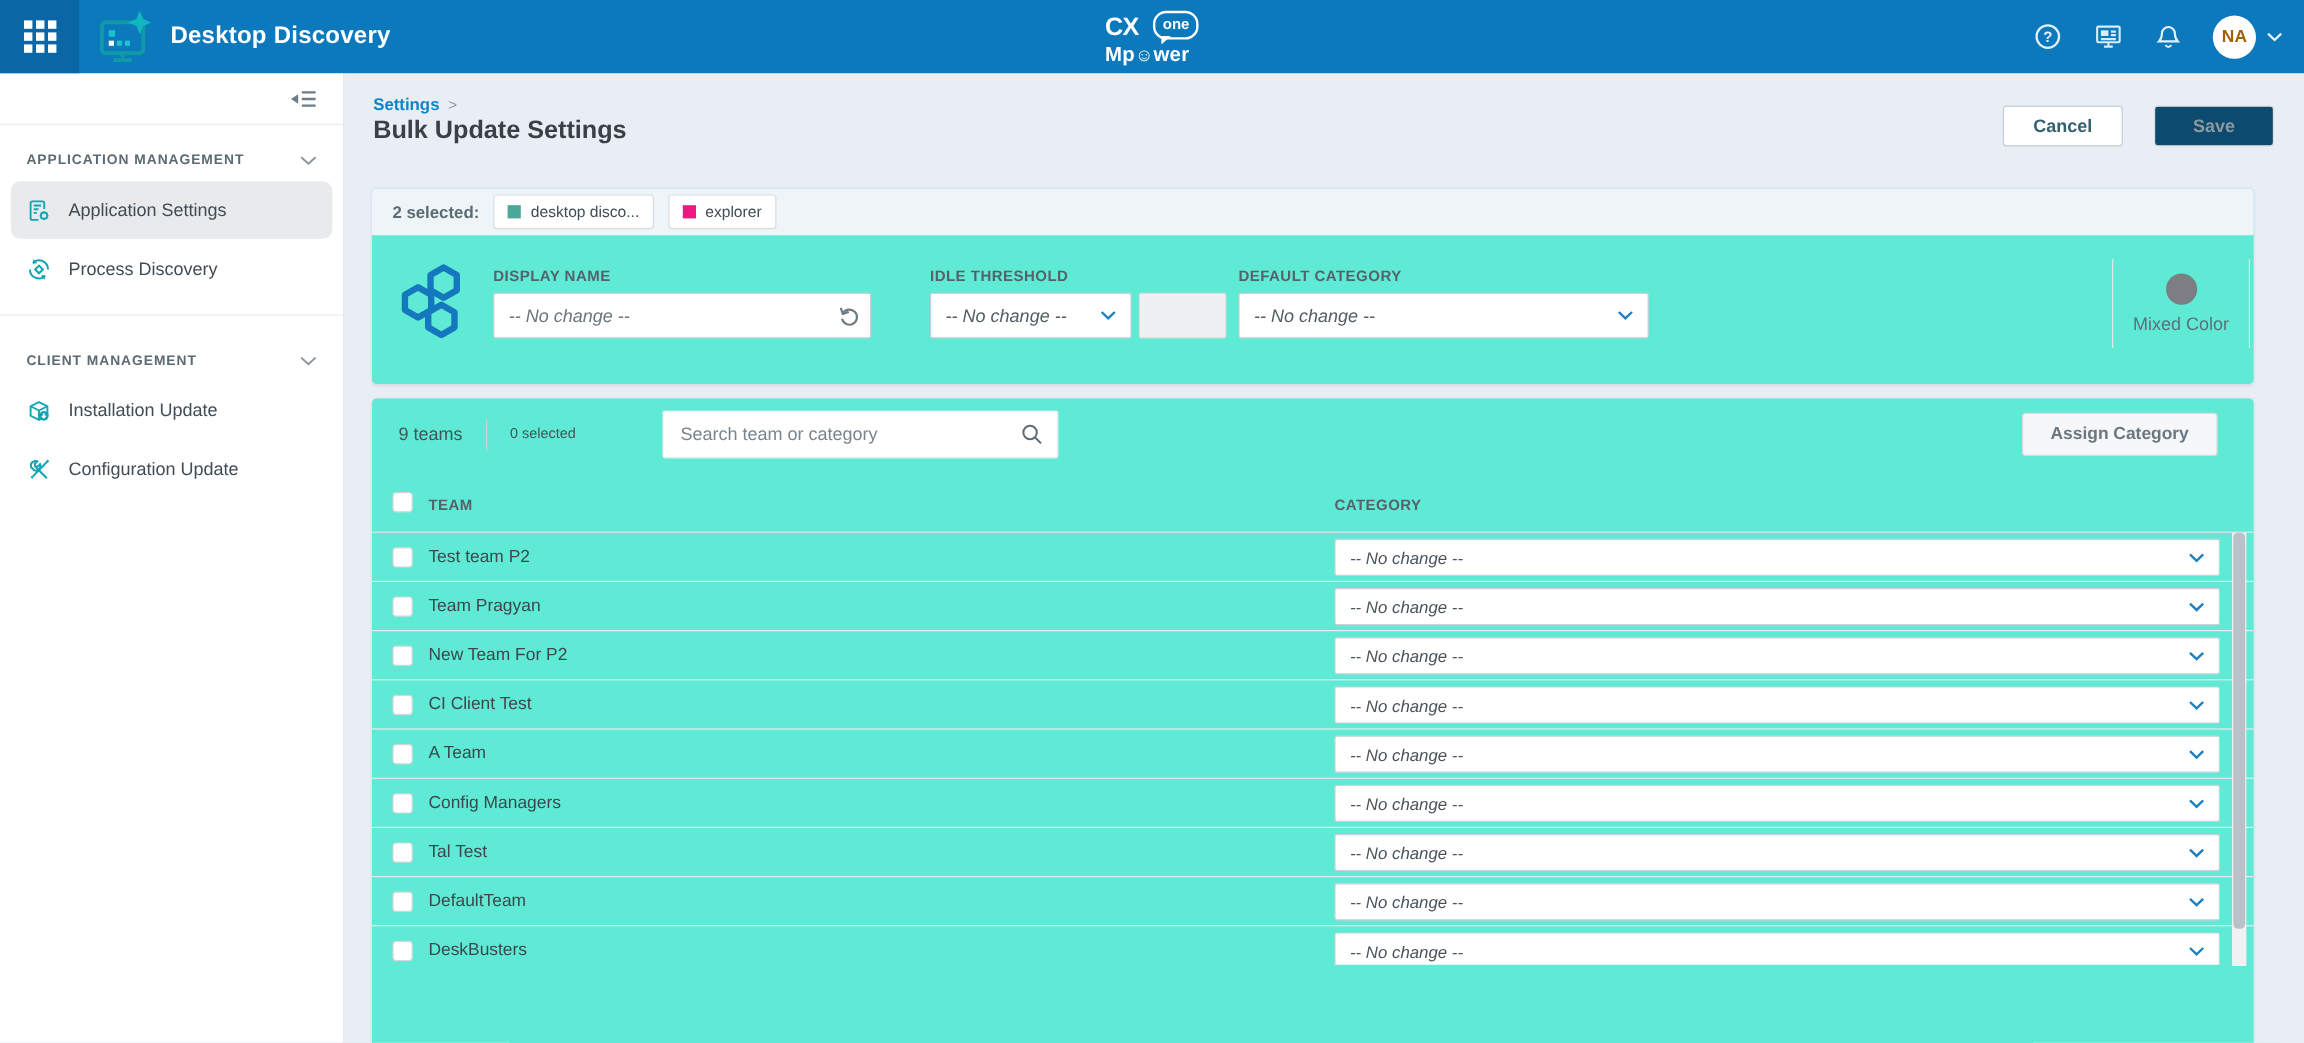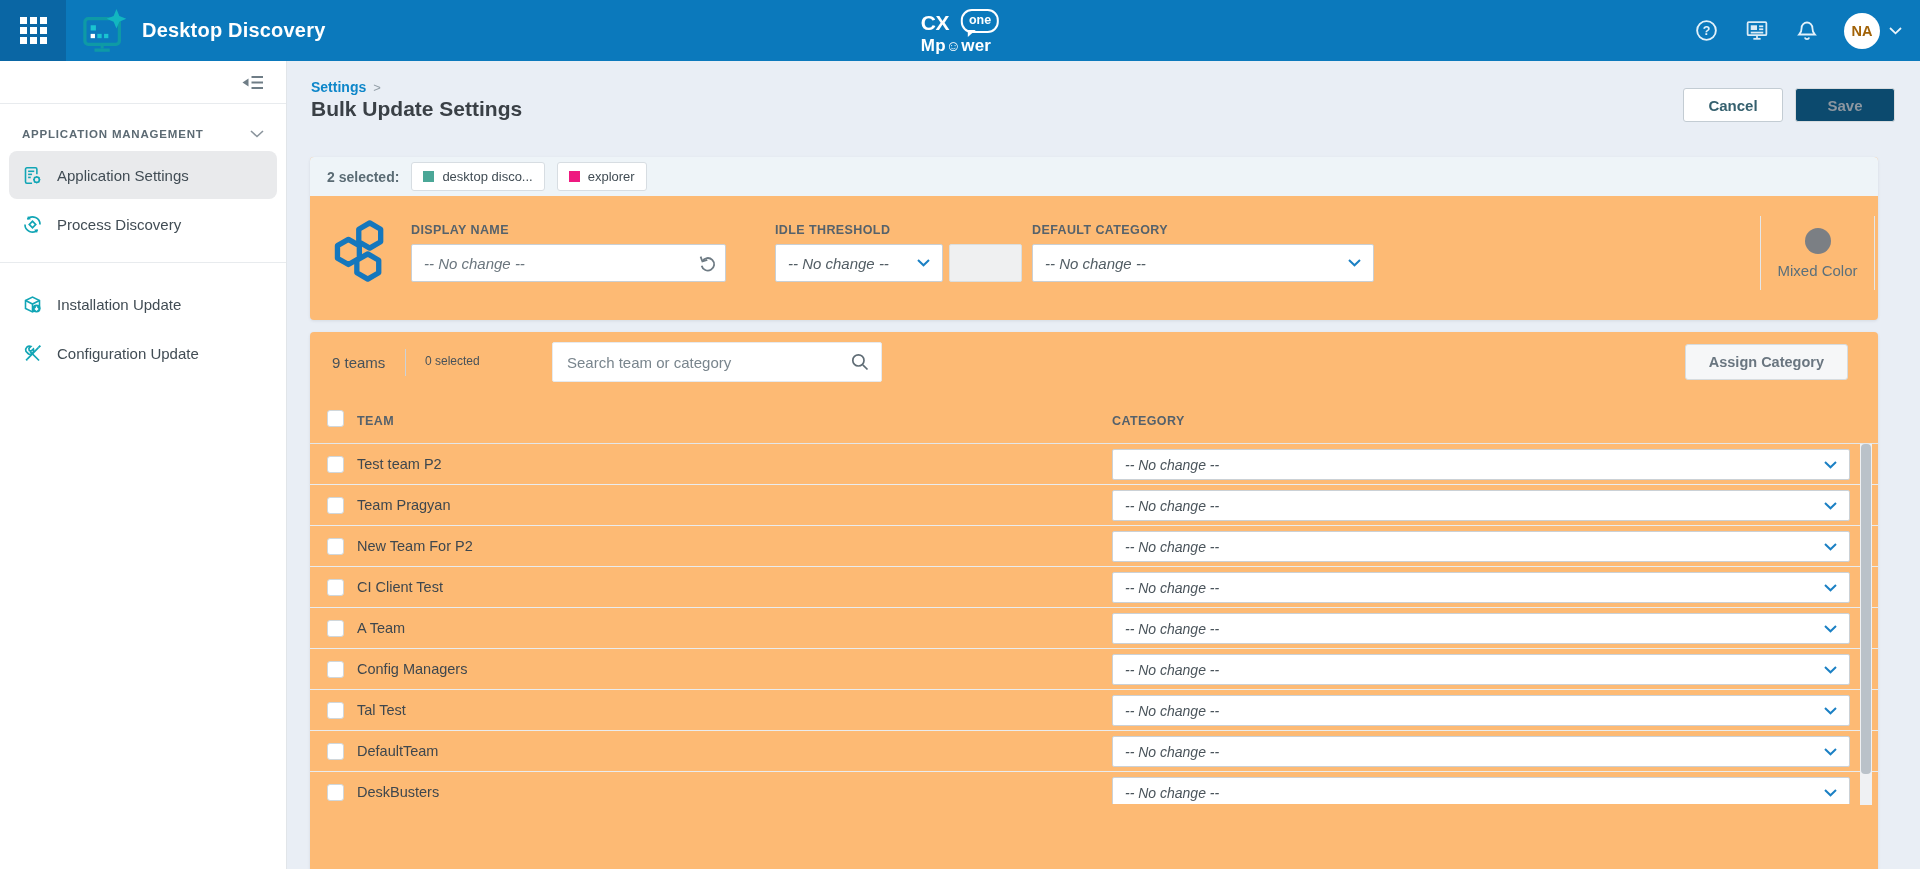--- a/index.html
+++ b/index.html
@@ -35,26 +35,26 @@
   .section-title { font-size:11.5px; font-weight:bold; letter-spacing:.8px; color:#5c6a73; }
   .nav-item { display:flex; align-items:center; gap:14px; height:48px; margin:1px 9px; padding-left:13px; border-radius:8px; cursor:pointer; }
   .nav-item.selected { background:#e9eaec; }
   .nav-label { font-size:15px; color:#414c54; }
 
   
   .content { position:absolute; left:287px; top:61px; right:0; bottom:0; background:#e9eef5; }
   .breadcrumb { position:absolute; left:24px; top:18px; font-size:14px; font-weight:bold; color:#0d86c9; cursor:pointer; }
   .breadcrumb .sep { color:#939ea7; font-weight:normal; margin-left:7px; font-size:13px; }
   .page-title { position:absolute; left:24px; top:36px; font-size:21px; font-weight:bold; color:#3a4046; }
-  .header-actions { position:absolute; top:27px; right:25px; display:flex; gap:12px; }
+  .header-actions { position:absolute; top:27px; right:25px; display:flex; gap:26px; }
   .btn { height:34px; min-width:100px; display:flex; align-items:center; justify-content:center; font-family:inherit; font-size:15px; font-weight:600; border-radius:3px; box-sizing:border-box; cursor:pointer; padding:0 14px; }
   .btn-cancel { background:#fff; border:1px solid #c3ccd3; color:#35606e; }
   .btn-save { background:#0c4a6e; border:1px solid #d8dcdf; color:#8d97a0; }
 
-  .card { position:absolute; left:23px; width:1568px; background:#fdba74; border-radius:4px; box-shadow:0 1px 3px rgba(35,49,66,.10); }
+  .card { position:absolute; left:23px; width:1568px; background:#5eead4; border-radius:4px; box-shadow:0 1px 3px rgba(35,49,66,.10); }
   .card-form { top:96px; height:163px; }
   .card-table { top:271px; height:624px; }
 
   
   .selected-band { height:39px; background:#eef4f8; border-radius:4px 4px 0 0; display:flex; align-items:center; padding-left:17px; }
   .selected-label { font-size:14px; font-weight:600; color:#5a6b74; }
   .chip { display:flex; align-items:center; gap:8px; height:27px; padding:0 11px; background:#fff; border:1px solid #d7dde2; border-radius:3px; margin-left:12px; cursor:pointer; }
   .chip-swatch { width:11px; height:11px; }
   .chip-label { font-size:13px; color:#414c54; }
 
@@ -221,20 +221,26 @@
           <path d="M3.4 12A8.6 8.6 0 0 0 17.8 18.4"></path>
         <polygon points="6.8,2.2 5.9,6.6 10.3,6.1" fill="#11a5b5" stroke="none"></polygon>
         <polygon points="17.2,21.8 18.1,17.4 13.7,17.9" fill="#11a5b5" stroke="none"></polygon>
         <rect x="9.4" y="9.4" width="5.2" height="5.2" transform="rotate(45 12 12)"></rect>
       </svg>
       <span class="nav-label">Process Discovery</span>
     </div>
   </div>
 
   <div class="nav-section">
+    <div class="section-header">
+      <span class="section-title">CLIENT MANAGEMENT</span>
+      <svg width="14" height="8" viewBox="0 0 14 8" fill="none" stroke="#8a949c" stroke-width="1.6">
+          <polyline points="1,1 7,6.5 13,1"></polyline>
+        </svg>
+    </div>
     <div class="nav-item">
       <svg width="21" height="21" viewBox="0 0 24 24" fill="none" stroke="#11a5b5" stroke-width="1.8">
         <path d="M4 7.5 L12 3.5 20 7.5 V16.5 L12 20.5 4 16.5 Z"></path>
         <path d="M4 7.5 L12 11.5 20 7.5 M12 11.5 V20.5"></path>
         <circle cx="16.6" cy="16.6" r="4.6" fill="#11a5b5" stroke="none"></circle>
         <path d="M16.6 14.2v4M14.8 16.6l1.8 1.8 1.8-1.8" stroke="#fff" stroke-width="1.5"></path>
       </svg>
       <span class="nav-label">Installation Update</span>
     </div>
     <div class="nav-item">

